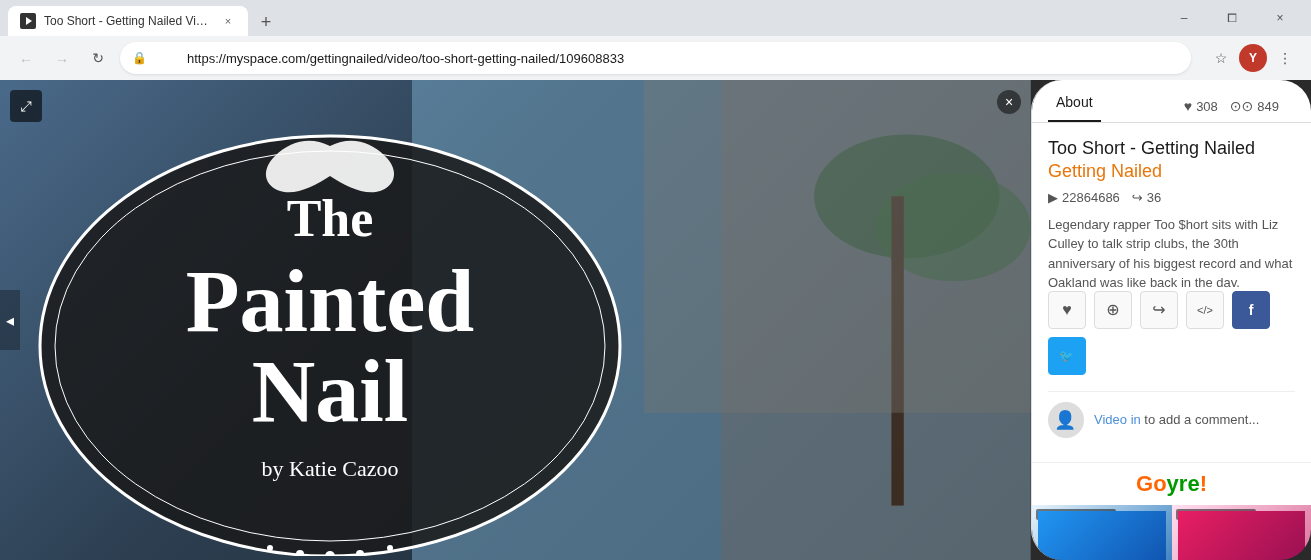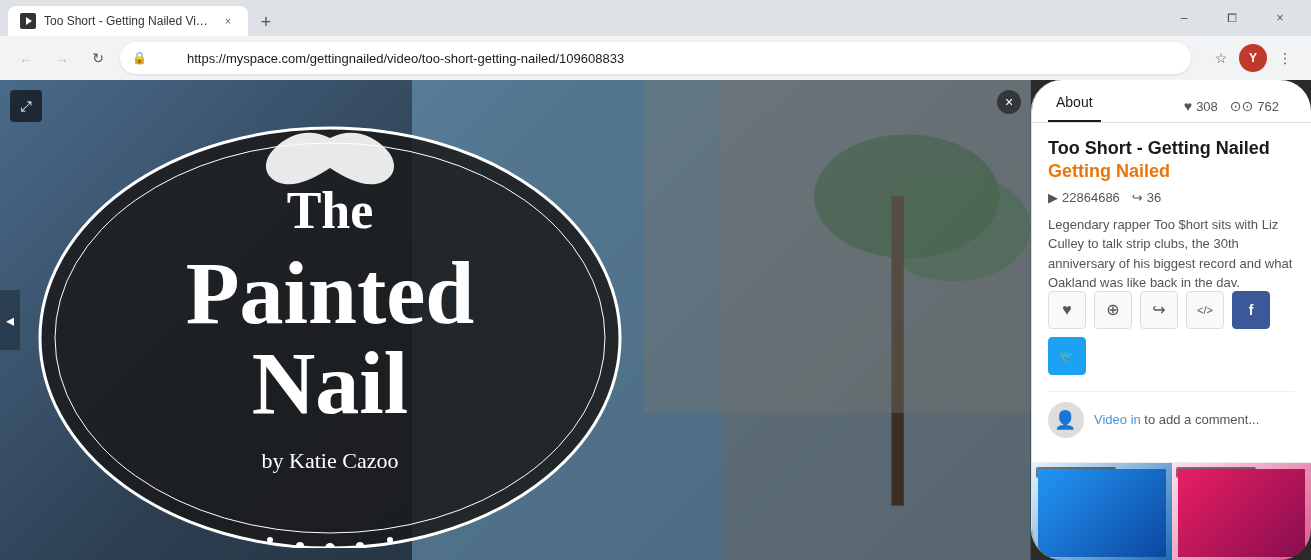--- a/index.html
+++ b/index.html
@@ -39,21 +39,21 @@
     
     .sidebar { width: 280px; background: #fff; overflow-y: auto; border-left: 1px solid #ddd; border-radius: 31px; }
     .sidebar-tabs { display: flex; border-bottom: 1px solid #ddd; padding: 0 16px; }
     .sidebar-tab { padding: 14px 8px 10px; font-size: 14px; color: #555; cursor: pointer; border-bottom: 2px solid transparent; margin-right: 8px; }
     .sidebar-tab.active { color: #1a1a1a; border-bottom: 2px solid #1a1a1a; font-weight: 500; }
     .sidebar-stats { display: flex; align-items: center; gap: 12px; padding: 0 16px; margin-left: auto; padding-top: 10px; }
     .stat-item { display: flex; align-items: center; gap: 4px; font-size: 13px; color: #555; }
     .stat-icon { font-size: 14px; }
 
     .sidebar-content { padding: 14px 16px; }
-    .video-title { font-size: 18px; font-weight: bold; color: #1a1a1a; margin-bottom: 4px; line-height: 1.3; }
+    .video-title { font-size: 18px; font-weight: normal; color: #1a1a1a; margin-bottom: 4px; line-height: 1.3; }
     .video-title span.orange { color: #e8760a; }
     .video-meta { display: flex; align-items: center; gap: 12px; margin: 6px 0 10px; font-size: 13px; color: #555; }
     .play-count { display: flex; align-items: center; gap: 4px; }
     .share-count { display: flex; align-items: center; gap: 4px; }
     .video-desc { font-size: 13px; color: #555; line-height: 1.5; margin-bottom: 4px; overflow: hidden; max-height: 72px; }
 
     .action-buttons { display: flex; gap: 8px; margin-bottom: 16px; flex-wrap: wrap; }
     .action-btn { width: 38px; height: 38px; border: 1px solid #ddd; border-radius: 4px; display: flex; align-items: center; justify-content: center; cursor: pointer; font-size: 16px; color: #555; background: #f9f9f9; }
     .action-btn.facebook { background: #3b5998; color: white; border-color: #3b5998; }
     .action-btn.twitter { background: #1da1f2; color: white; border-color: #1da1f2; }
@@ -132,21 +132,21 @@
         <rect x="200" y="0" width="200" height="480" fill="#b0a090" opacity="0.5"></rect>
 
         <ellipse cx="320" cy="160" rx="60" ry="40" fill="#2d7a2d" opacity="0.7"></ellipse>
         <ellipse cx="350" cy="180" rx="50" ry="35" fill="#3a9a3a" opacity="0.6"></ellipse>
         <rect x="310" y="160" width="8" height="200" fill="#5a3010"></rect>
 
         <rect x="150" y="0" width="250" height="300" fill="#c8baa0" opacity="0.4"></rect>
         <rect x="200" y="0" width="200" height="20" fill="#a09080" opacity="0.6"></rect>
       </svg>
 
-      <div style="position:absolute;left:20px;top:28px;width:650px;height:440px;">
+      <div style="position:absolute;left:20px;top:36px;width:650px;height:440px;">
         <svg viewBox="0 0 650 440" width="650" height="440">
 
           <ellipse cx="310" cy="230" rx="290" ry="210" fill="#1a1a1a" opacity="0.85"></ellipse>
 
           <ellipse cx="310" cy="230" rx="290" ry="210" fill="none" stroke="white" stroke-width="3"></ellipse>
           <ellipse cx="310" cy="230" rx="275" ry="195" fill="none" stroke="white" stroke-width="1"></ellipse>
 
           <path d="M310,30 C290,20 270,25 255,40 C240,55 245,70 260,75 C275,80 295,70 310,60 C325,70 345,80 360,75 C375,70 380,55 365,40 C350,25 330,20 310,30Z" fill="white" opacity="0.9"></path>
 
           <circle cx="310" cy="440" r="5" fill="white"></circle>
@@ -177,21 +177,21 @@
 
     <div class="sidebar-tabs">
       <div class="sidebar-tab active">About</div>
       <div class="sidebar-stats">
         <div class="stat-item">
           <span class="stat-icon">♥</span>
           <span>308</span>
         </div>
         <div class="stat-item">
           <span class="stat-icon">⊙⊙</span>
-          <span>762</span>
+          <span>849</span>
         </div>
       </div>
     </div>
 
     <div class="sidebar-content">
 
       <div class="video-title">
         <span>Too Short - Getting Nailed</span><span class="orange"> Getting Nailed</span>
       </div>
 
@@ -221,20 +221,23 @@
 
       <div class="comment-area">
         <div class="avatar-placeholder">👤</div>
         <div class="comment-link">
           <a>Video in</a><span> to add a comment...</span>
         </div>
       </div>
     </div>
 
     <div class="ad-area">
+      <div class="ad-logo">
+        <span class="go">Go</span><span class="yre">yre</span><span class="excl">!</span>
+      </div>
       <div class="ad-images">
         <div class="ad-img-block ad-img-1">
           <div style="position:absolute;top:4px;left:4px;background:rgba(0,0,0,0.5);color:white;font-size:8px;padding:1px 3px;border-radius:2px;">mhschoolsupply.com</div>
           <div style="background:linear-gradient(135deg,#2196f3,#0d47a1);width:100%;height:100%;display:flex;align-items:center;justify-content:center;position:relative;">
             
           </div>
         </div>
         <div class="ad-img-block ad-img-2">
           <div style="position:absolute;top:4px;left:4px;background:rgba(0,0,0,0.5);color:white;font-size:8px;padding:1px 3px;border-radius:2px;">mhschoolsupply.com</div>
           <div style="background:linear-gradient(135deg,#e91e63,#880e4f);width:100%;height:100%;display:flex;align-items:center;justify-content:center;position:relative;">

